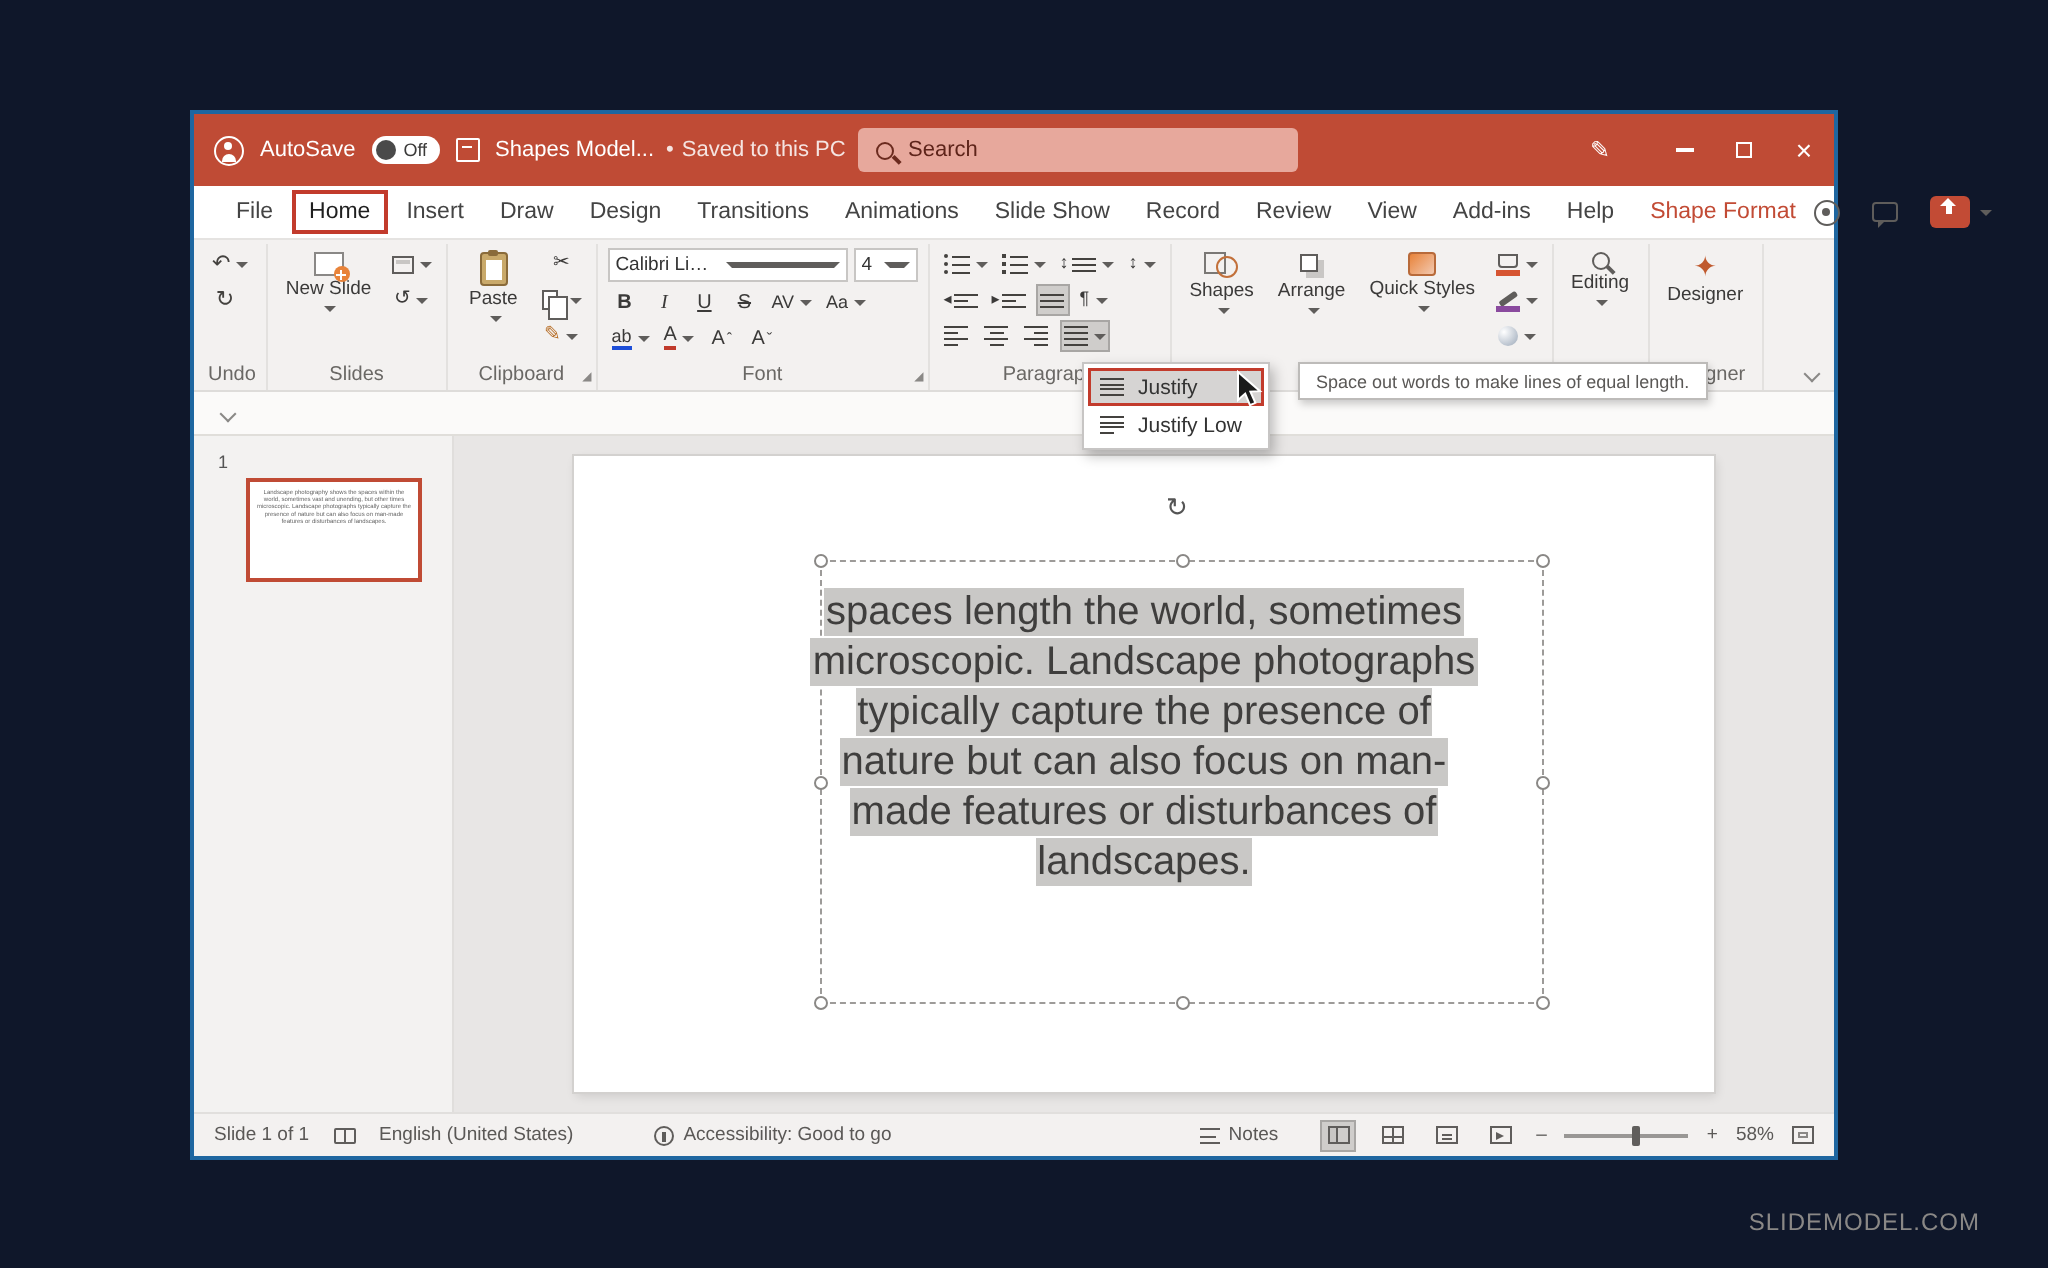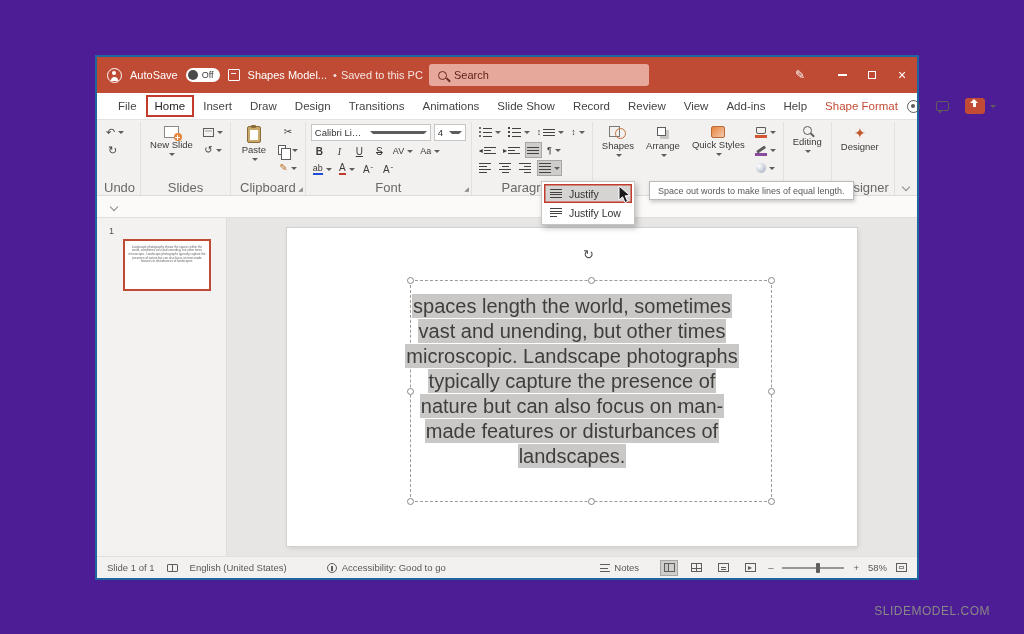--- a/index.html
+++ b/index.html
@@ -1,17 +1,17 @@
 <!DOCTYPE html>
 <html><head>
 <meta charset="utf-8">
 <style>
   *{box-sizing:border-box;margin:0;padding:0}
   html,body{width:1024px;height:634px;background:#fff;font-family:"Liberation Sans",sans-serif;overflow:hidden}
-  .stage{position:relative;width:1024px;height:634px;background:#4c1d95}
+  .stage{position:relative;width:1024px;height:634px;background:#0f172a}
   .ppt-window{position:absolute;left:95px;top:55px;width:824px;height:525px;border:2px solid #1e66a0;background:#fff}
 
   
   .titlebar{height:36px;background:#bf4b35;display:flex;align-items:center;color:#fff;padding:0 0 0 10px;gap:8px;position:relative;font-size:11px}
   .acct-ic{width:15px;height:15px;border:1.5px solid #fff;border-radius:50%;position:relative;flex:0 0 auto}
   .acct-ic::before{content:"";position:absolute;left:4px;top:2.5px;width:4px;height:4px;border-radius:50%;background:#fff}
   .acct-ic::after{content:"";position:absolute;left:2.5px;bottom:1px;width:7px;height:3.5px;border-radius:4px 4px 0 0;background:#fff}
   .toggle{background:#fff;border-radius:9px;height:14px;display:flex;align-items:center;padding:1px 6px 1px 2px;gap:4px;color:#3b3a39;font-size:9px}
   .knob{width:10px;height:10px;border-radius:50%;background:#4a4a4a}
   .save-ic{width:12px;height:12px;border:1.5px solid #fff;border-radius:1px;position:relative}
@@ -45,21 +45,21 @@
 
   
   .caret{display:inline-block;width:0;height:0;border-left:3px solid transparent;border-right:3px solid transparent;border-top:3.5px solid #5f5d5b;margin-left:2px;flex:0 0 auto}
   .caret.w{border-top-color:#fff}
   .chev{display:inline-block;width:6px;height:6px;border-right:1.5px solid #8a8886;border-bottom:1.5px solid #8a8886;transform:rotate(45deg)}
 
   
   .ribbon{height:76px;background:#f3f1f0;display:flex;padding:2px 2px 0;position:relative;border-bottom:1px solid #dedcda}
   .rgroup{display:flex;flex-direction:column;border-right:1px solid #e3e1df;padding:2px 5px 0;position:relative}
   .rg-body{flex:1;display:flex;gap:4px;align-items:flex-start}
-  .rg-label{height:15px;font-size:13px;color:#6a6865;text-align:center;line-height:15px;white-space:nowrap}
+  .rg-label{height:15px;font-size:10px;color:#6a6865;text-align:center;line-height:15px;white-space:nowrap}
   .launcher{position:absolute;right:2px;bottom:3px;font-size:6px;color:#8a8886;line-height:1}
   .launcher::before{content:"◢"}
   .col{display:flex;flex-direction:column;gap:2px}
   .rows{display:flex;flex-direction:column;gap:2px}
   .row{display:flex;align-items:center;gap:3px}
   .btn-s{display:flex;align-items:center;justify-content:center;height:16px;min-width:17px;padding:0 2px;gap:1px;font-size:10px;color:#3b3a39}
   .btn-s.pressed{background:#cfcdcb;box-shadow:inset 0 0 0 1px #a8a6a4}
   .bigbtn{display:flex;flex-direction:column;align-items:center;font-size:9.5px;color:#3b3a39;padding:2px 4px 0;gap:2px;min-width:36px;text-align:center;line-height:1.15}
   .glyph{font-size:11px;color:#44423f}
   .i-undo::before{content:"↶"}
@@ -540,21 +540,20 @@
             <span class="handle h-tc"></span>
             <span class="handle h-tr"></span>
             <span class="handle h-ml"></span>
             <span class="handle h-mr"></span>
             <span class="handle h-bl"></span>
             <span class="handle h-bc"></span>
             <span class="handle h-br"></span>
           </div>
           <div class="slide-text">
             <span class="line"><span class="hl">spaces length the world, sometimes</span></span>
-            <span class="line"><span class="hl">vast and unending, but other times</span></span>
             <span class="line"><span class="hl">microscopic. Landscape photographs</span></span>
             <span class="line"><span class="hl">typically capture the presence of</span></span>
             <span class="line"><span class="hl">nature but can also focus on man-</span></span>
             <span class="line"><span class="hl">made features or disturbances of</span></span>
             <span class="line"><span class="hl">landscapes.</span></span>
           </div>
         </div>
       </div>
     </div>
 

